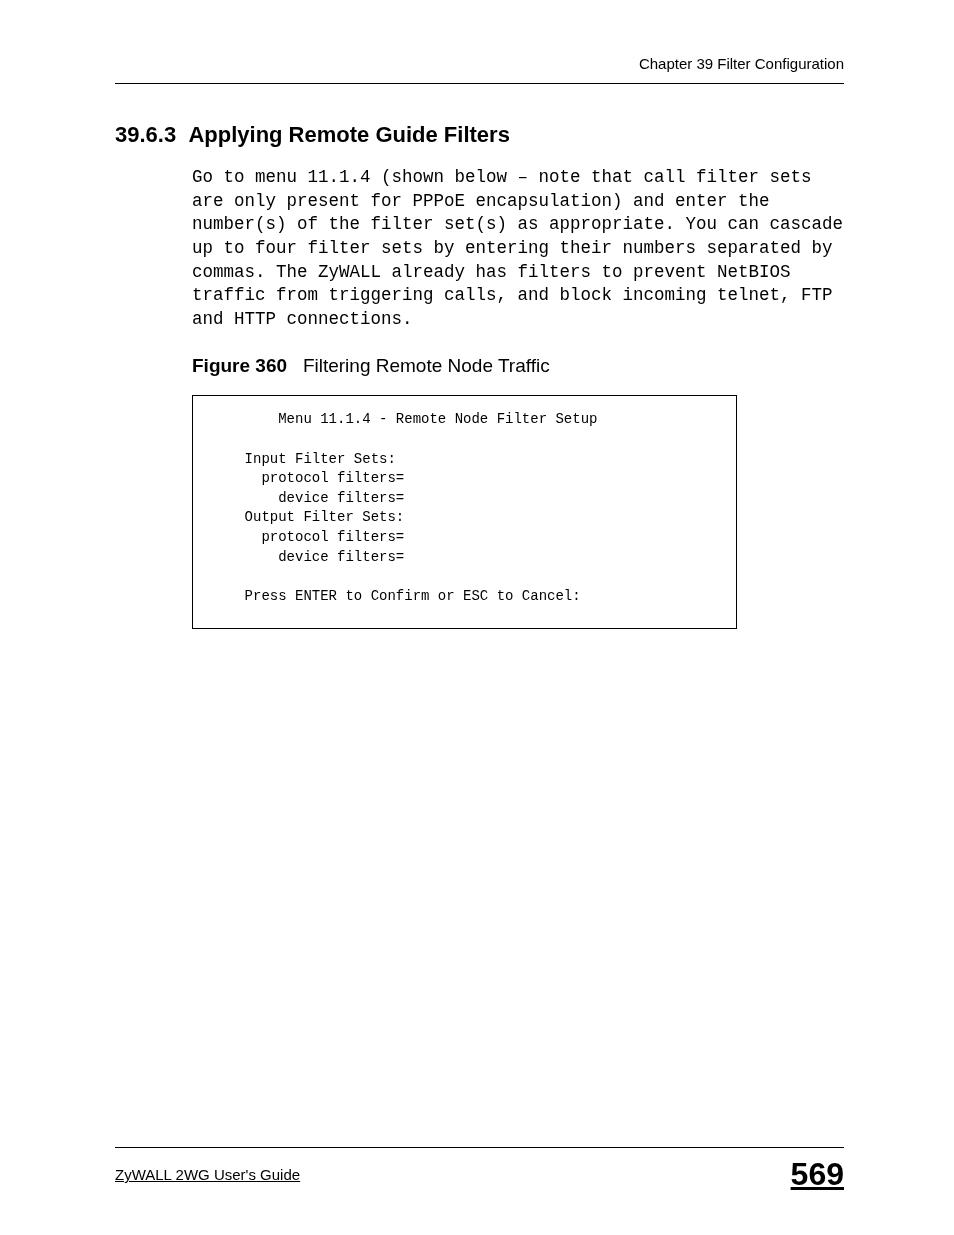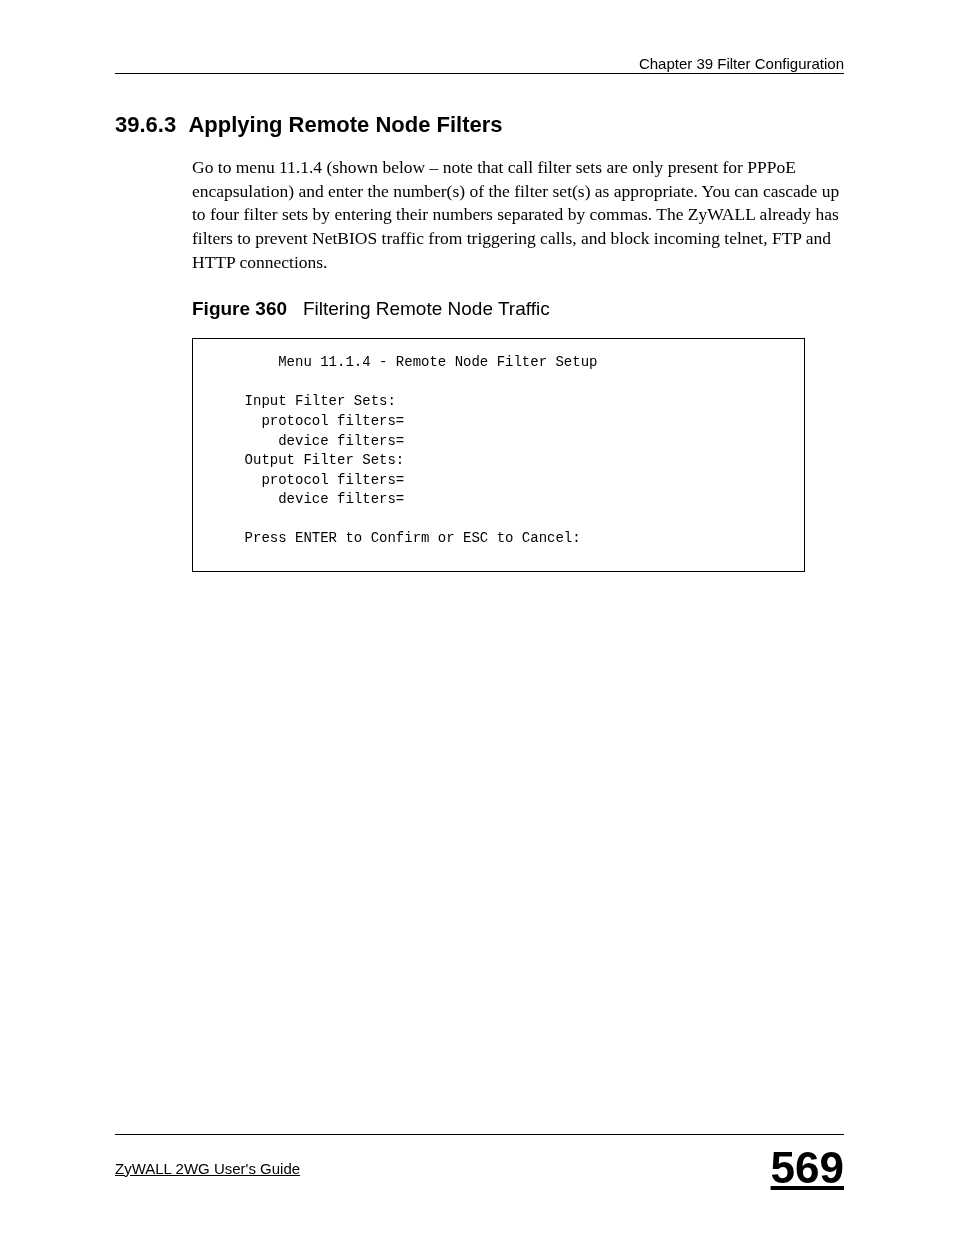--- a/index.html
+++ b/index.html
@@ -18,53 +18,53 @@
       width: 100%;
       height: 100%;
       padding: 55px 110px 50px 115px;
       position: relative;
     }
     .header {
       text-align: right;
       font-family: Arial, Helvetica, sans-serif;
       font-size: 15px;
       color: #000;
-      padding-bottom: 1px;
+      padding-bottom: 11px;
       border-bottom: 1.5px solid #000;
       margin-bottom: 38px;
     }
     .section-heading {
       font-family: Arial, Helvetica, sans-serif;
       font-size: 22px;
       font-weight: bold;
       color: #000;
       margin-bottom: 18px;
     }
     .body-text {
-      font-family: Liberation Serif, serif;
+      font-family: Liberation Mono, monospace;
       font-size: 17.5px;
       line-height: 1.35;
       color: #000;
       margin-left: 77px;
       margin-bottom: 24px;
     }
     .figure-caption {
       font-family: Arial, Helvetica, sans-serif;
       font-size: 19px;
       color: #000;
       margin-left: 77px;
       margin-bottom: 18px;
     }
     .figure-caption .fig-label {
       font-weight: bold;
     }
     .terminal-box {
       margin-left: 77px;
       border: 1.5px solid #000;
-      width: 613px;
+      width: 545px;
       padding: 14px 18px 22px 18px;
       font-family: "Courier New", Courier, monospace;
       font-size: 14px;
       line-height: 1.4;
       white-space: pre;
       color: #000;
     }
     .footer {
       position: absolute;
       bottom: 42px;
@@ -77,36 +77,36 @@
       align-items: center;
       text-decoration: underline;
     }
     .footer-left {
       font-family: Arial, Helvetica, sans-serif;
       font-size: 15px;
       color: #000;
     }
     .footer-right {
       font-family: Arial, Helvetica, sans-serif;
-      font-size: 44px;
+      font-size: 32px;
       font-weight: bold;
       color: #000;
     }
   </style>
 </head>
 <body>
 
 <div class="page">
 
   <div class="header">
     <span>Chapter 39 Filter Configuration</span>
   </div>
 
   <h2 class="section-heading">
-    <span>39.6.3</span>&nbsp;&nbsp;<span>Applying Remote Node Filters</span>
+    <span>39.6.3</span>&nbsp;&nbsp;<span>Applying Remote Guide Filters</span>
   </h2>
 
   <p class="body-text">Go to menu 11.1.4 (shown below – note that call filter sets are only present for PPPoE encapsulation) and enter the number(s) of the filter set(s) as appropriate. You can cascade up to four filter sets by entering their numbers separated by commas. The ZyWALL already has filters to prevent NetBIOS traffic from triggering calls, and block incoming telnet, FTP and HTTP connections.</p>
 
   <p class="figure-caption">
     <span class="fig-label">Figure 360</span>&nbsp;&nbsp;&nbsp;<span>Filtering Remote Node Traffic</span>
   </p>
 
   <div class="terminal-box">        Menu 11.1.4 - Remote Node Filter Setup
 

